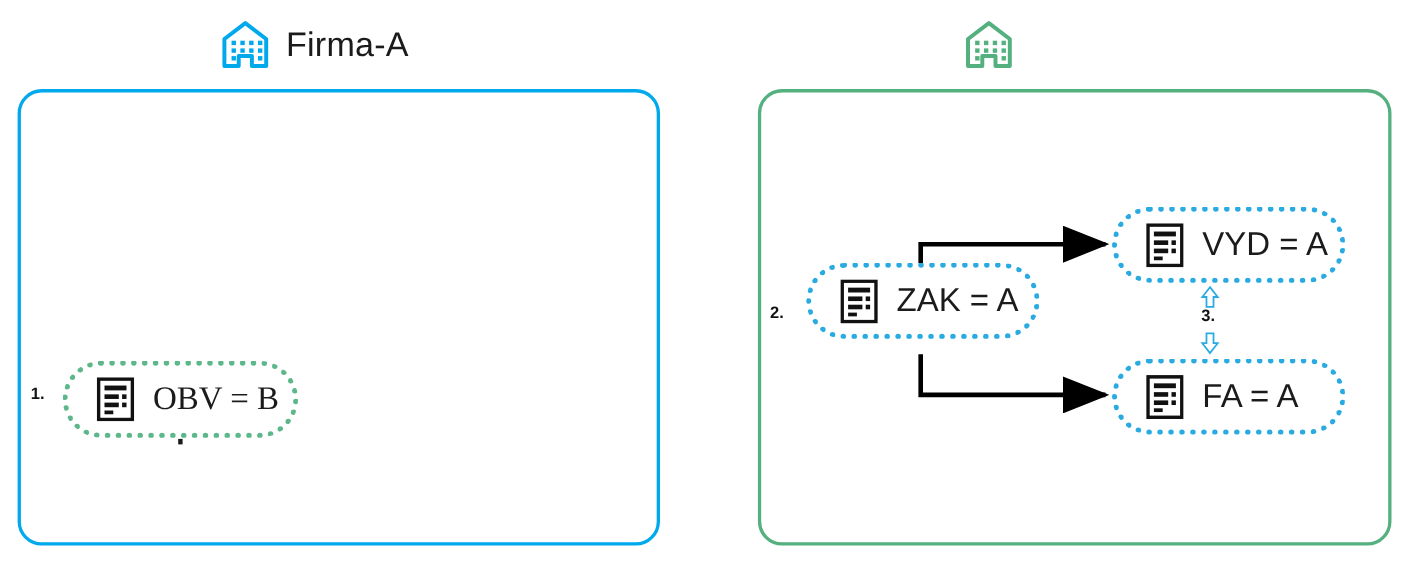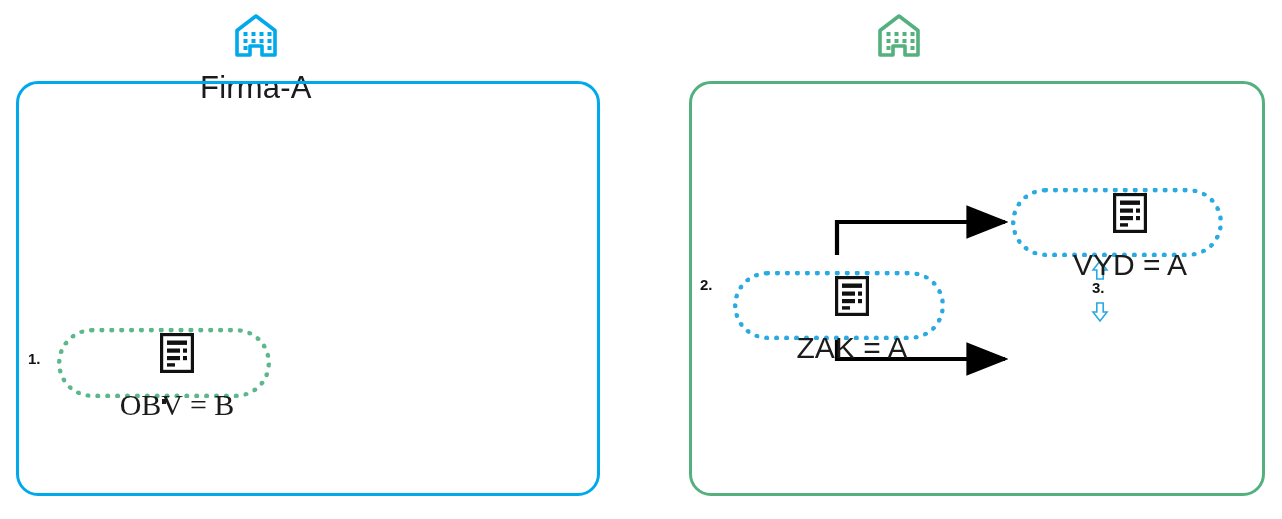--- a/index.html
+++ b/index.html
@@ -19,21 +19,20 @@
     overflow: hidden;
   }
 
   
   .company-header {
     position: absolute;
     display: flex;
     align-items: center;
     gap: 14px;
     height: 56px;
-    flex-direction: column;
   }
   .company-header .building-icon {
     width: 46px;
     height: 46px;
     display: block;
   }
   .company-header .company-name {
     font-size: 31px;
     font-weight: 400;
     color: #1b1b1b;
@@ -57,21 +56,20 @@
     position: absolute;
     box-sizing: border-box;
     display: flex;
     align-items: center;
     border-radius: 999px;
     border-style: dotted;
     border-width: 5px;
     background: #ffffff;
     padding-left: 26px;
     gap: 17px;
-    flex-direction: column;
   }
   .node .doc-icon {
     width: 34px;
     height: 40px;
     display: block;
     flex: none;
   }
   .node .node-label {
     font-size: 30px;
     color: #1b1b1b;
@@ -184,21 +182,21 @@
         <rect x="23" y="15.5" width="4" height="4.2" fill="#111111"></rect>
         <rect x="7" y="23" width="13" height="4.2" fill="#111111"></rect>
         <rect x="23" y="23" width="4" height="4.2" fill="#111111"></rect>
         <rect x="7" y="30.2" width="8" height="3.4" fill="#111111"></rect>
       </svg>
     </span>
     <span class="node-label">OBV = B</span>
   </div>
   <div class="tiny-dot" id="obv-dot" style="left: 162px; top: 399px;"></div>
 
-  <div class="node" id="node-zak" style="left: 733px; top: 271px; width: 212px; height: 69px; border-color: rgb(41, 171, 226);">
+  <div class="node" id="node-zak" style="left: 733px; top: 239px; width: 212px; height: 69px; border-color: rgb(41, 171, 226);">
     <span>
       <svg class="doc-icon" viewBox="0 0 34 40" xmlns="http://www.w3.org/2000/svg">
         <rect x="1.6" y="1.6" width="30.8" height="36.8" fill="#ffffff" stroke="#111111" stroke-width="3.2"></rect>
         <rect x="7" y="7.5" width="20" height="4.4" fill="#111111"></rect>
         <rect x="7" y="15.5" width="13" height="4.2" fill="#111111"></rect>
         <rect x="23" y="15.5" width="4" height="4.2" fill="#111111"></rect>
         <rect x="7" y="23" width="13" height="4.2" fill="#111111"></rect>
         <rect x="23" y="23" width="4" height="4.2" fill="#111111"></rect>
         <rect x="7" y="30.2" width="8" height="3.4" fill="#111111"></rect>
       </svg>
@@ -214,18 +212,32 @@
         <rect x="7" y="15.5" width="13" height="4.2" fill="#111111"></rect>
         <rect x="23" y="15.5" width="4" height="4.2" fill="#111111"></rect>
         <rect x="7" y="23" width="13" height="4.2" fill="#111111"></rect>
         <rect x="23" y="23" width="4" height="4.2" fill="#111111"></rect>
         <rect x="7" y="30.2" width="8" height="3.4" fill="#111111"></rect>
       </svg>
     </span>
     <span class="node-label">VYD = A</span>
   </div>
 
+  <div class="node" id="node-fa" style="left: 1011px; top: 326px; width: 212px; height: 69px; border-color: rgb(41, 171, 226);">
+    <span>
+      <svg class="doc-icon" viewBox="0 0 34 40" xmlns="http://www.w3.org/2000/svg">
+        <rect x="1.6" y="1.6" width="30.8" height="36.8" fill="#ffffff" stroke="#111111" stroke-width="3.2"></rect>
+        <rect x="7" y="7.5" width="20" height="4.4" fill="#111111"></rect>
+        <rect x="7" y="15.5" width="13" height="4.2" fill="#111111"></rect>
+        <rect x="23" y="15.5" width="4" height="4.2" fill="#111111"></rect>
+        <rect x="7" y="23" width="13" height="4.2" fill="#111111"></rect>
+        <rect x="23" y="23" width="4" height="4.2" fill="#111111"></rect>
+        <rect x="7" y="30.2" width="8" height="3.4" fill="#111111"></rect>
+      </svg>
+    </span>
+    <span class="node-label">FA = A</span>
+  </div>
 
   <div class="step-number" id="step-1" style="left: 28px; top: 351px;">1.</div>
   <div class="step-number" id="step-2" style="left: 700px; top: 277px;">2.</div>
   <div class="step-number" id="step-3" style="left: 1092px; top: 280px;">3.</div>
 
 </div>
 
 </body></html>

